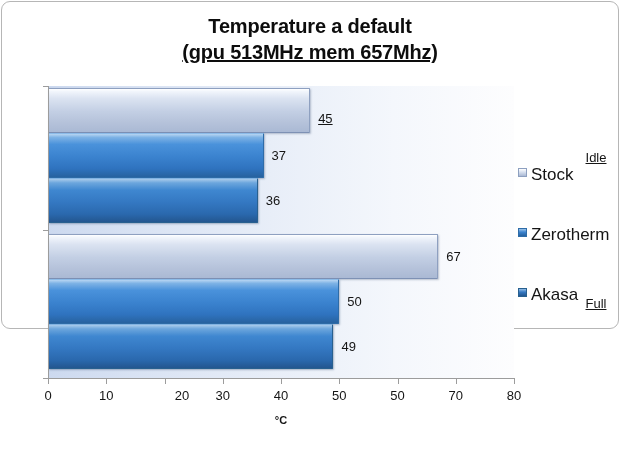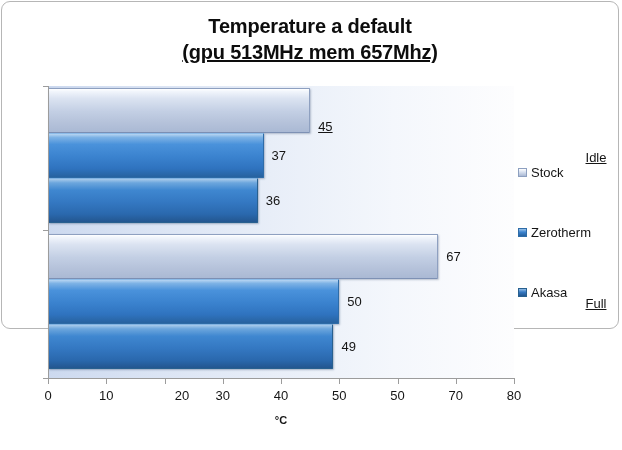--- a/index.html
+++ b/index.html
@@ -193,21 +193,21 @@
     border: 1px solid #2e6ca8;
   }
   .legend-swatch.sw-akasa {
     background: linear-gradient(to bottom, #93bde7 0%, #3478c2 45%, #23568f 100%);
     border: 1px solid #28608f;
   }
   .legend-label {
     position: absolute;
     left: 13px;
     top: -1px;
-    font-size: 13px;
+    font-size: 17px;
     color: #151515;
     text-align: center;
   }
 </style>
 </head>
 <body>
 
 <div id="chart-frame">
 
   <div id="chart-title">
@@ -231,21 +231,21 @@
         <div class="bar-inner"></div>
       </div>
       <div class="bar series-zerotherm" style="left: 46px; top: 277px; width: 291.25px; height: 45px;">
         <div class="bar-inner"></div>
       </div>
       <div class="bar series-akasa" style="left: 46px; top: 322px; width: 285.425px; height: 45px;">
         <div class="bar-inner"></div>
       </div>
     </div>
   <div id="labels-layer">
-      <div class="data-label" style="left: 316.125px; top: 117px; text-decoration: underline;">45</div>
+      <div class="data-label" style="left: 316.125px; top: 109px; text-decoration: underline;">45</div>
       <div class="data-label" style="left: 269.525px; top: 145.5px;">37</div>
       <div class="data-label" style="left: 263.7px; top: 190.5px;">36</div>
       <div class="data-label" style="left: 444.275px; top: 246.5px;">67</div>
       <div class="data-label" style="left: 345.25px; top: 291.5px;">50</div>
       <div class="data-label" style="left: 339.425px; top: 336.5px;">49</div>
     </div>
 
   <div id="y-axis-line"></div>
   <div id="x-axis-line"></div>
 

